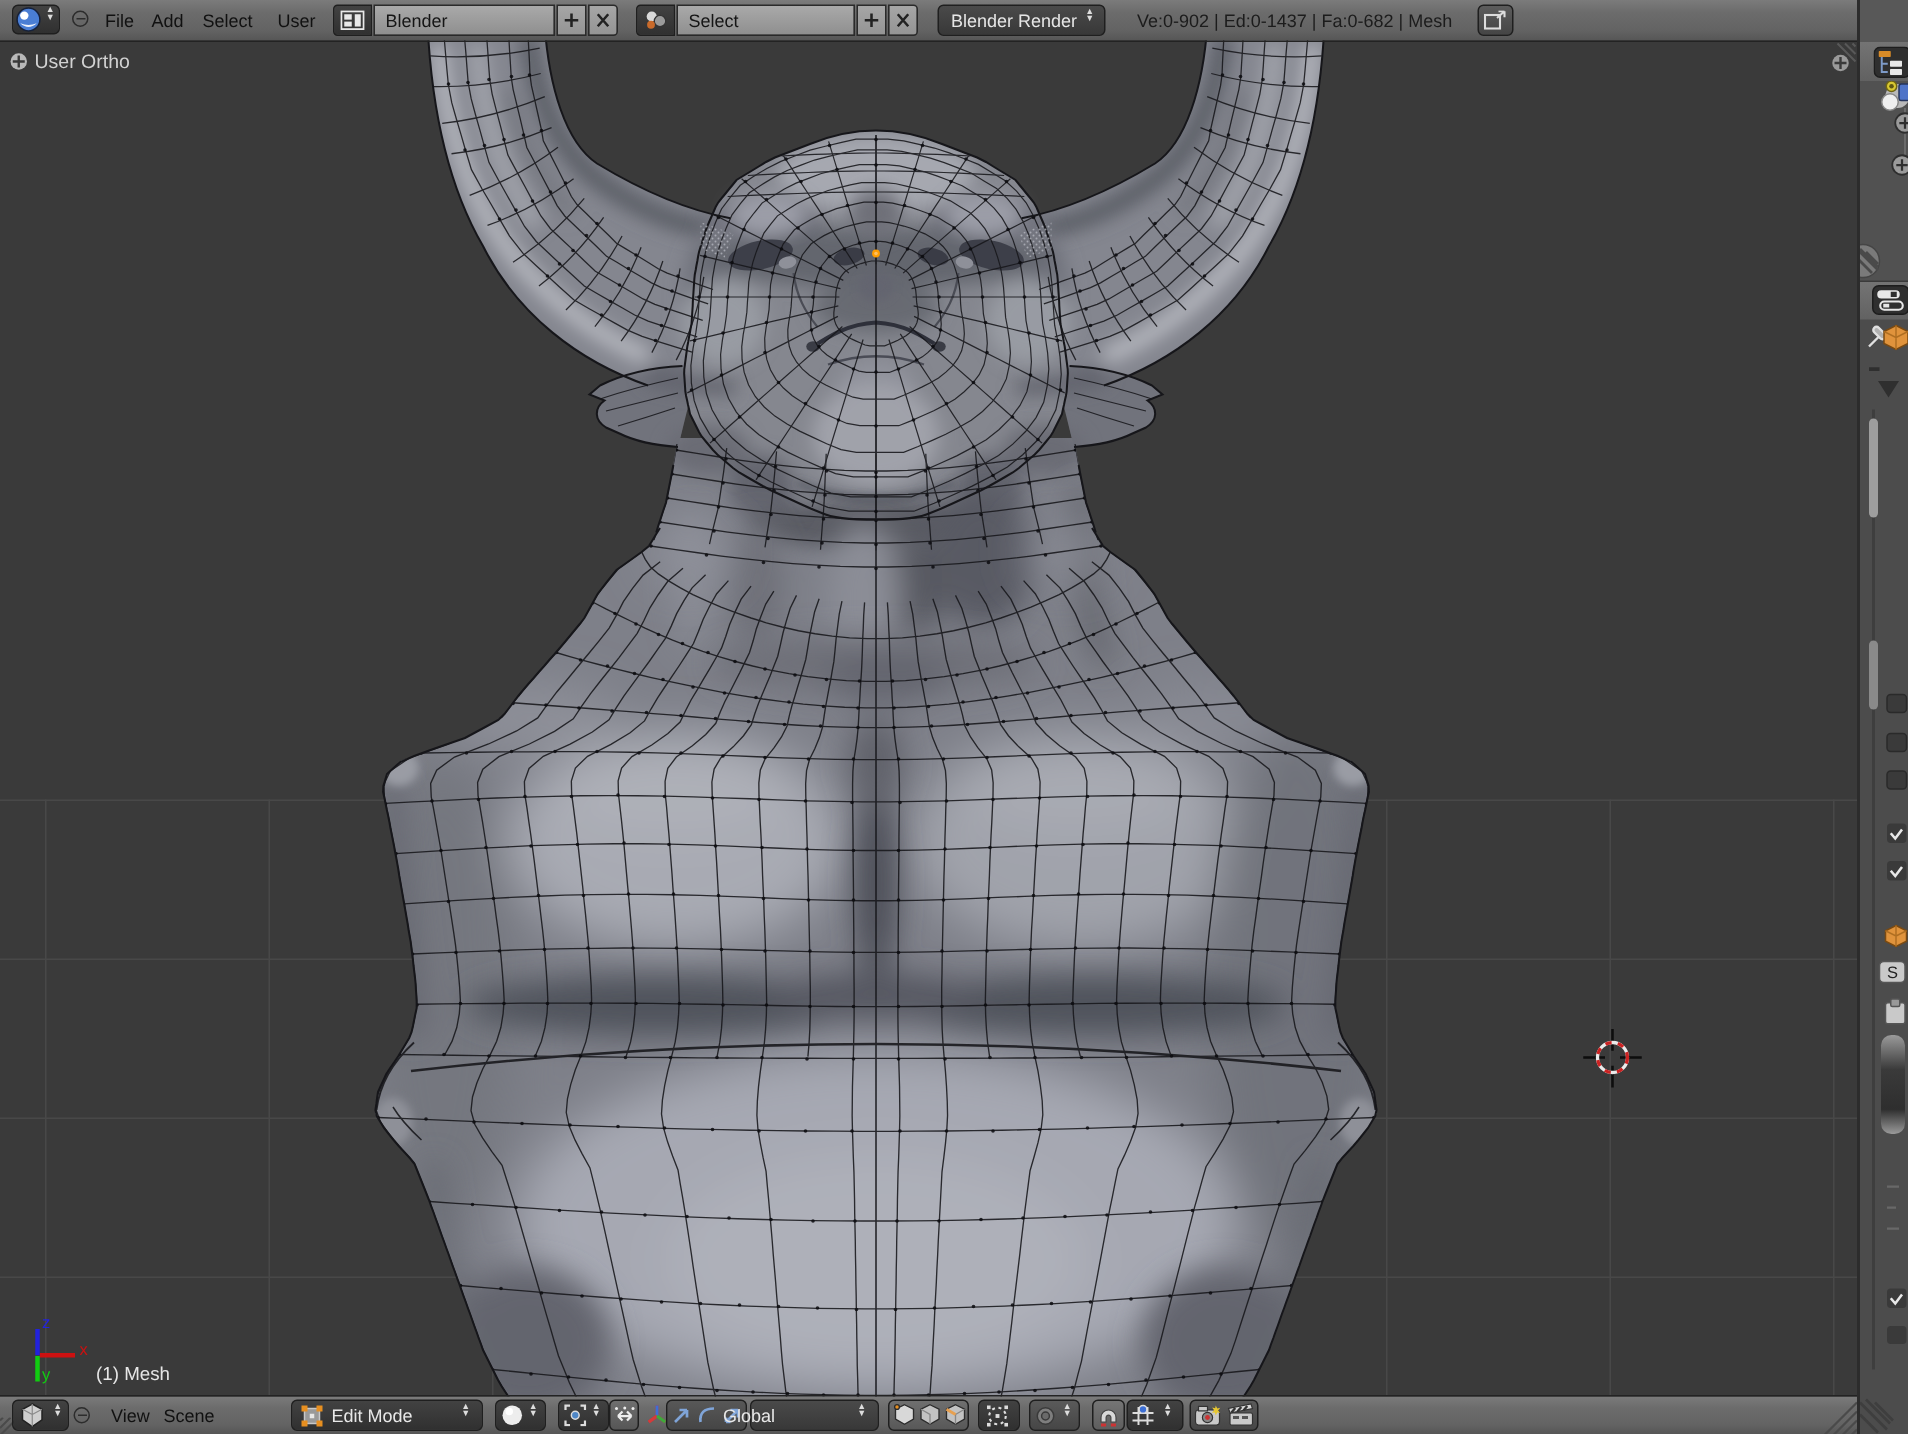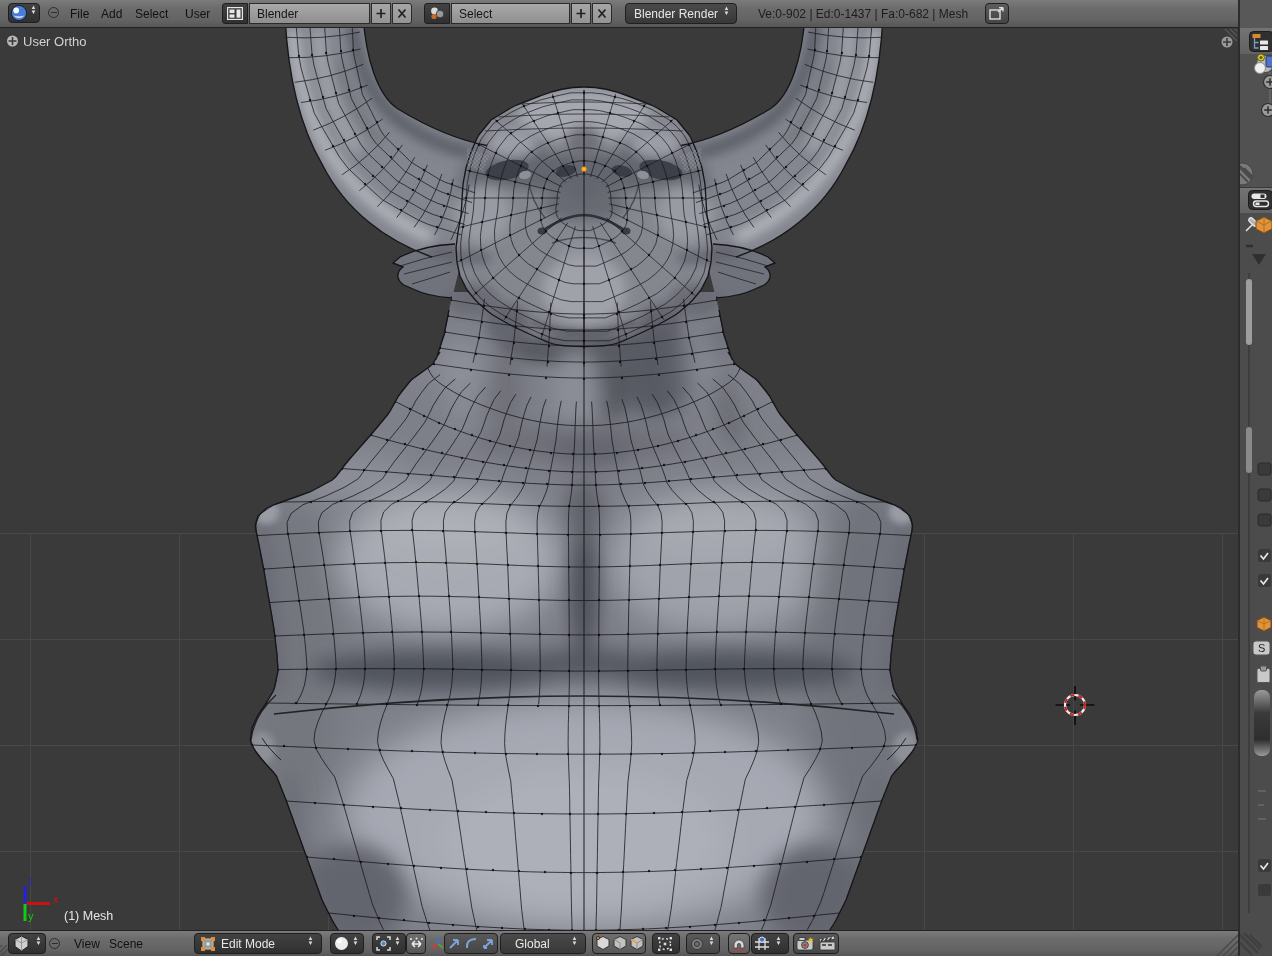--- a/index.html
+++ b/index.html
@@ -983,21 +983,21 @@
 <path d="M8,9 L2.5,13" stroke="#d43b3b" stroke-width="2"></path>
 <path d="M8,9 L13.5,13" stroke="#3cab3c" stroke-width="2"></path>
 </svg>
 <div class="wdark" style="left:444px;top:2px;width:54px;height:21px;background:linear-gradient(#585858,#454545);"></div>
 <svg style="position:absolute;left:447px;top:5px;" width="50" height="15" viewBox="0 0 50 15">
 <path d="M3,12 L11,4 M11,4 h-5 M11,4 v5" stroke="#7fa4d8" stroke-width="1.8" fill="none"></path>
 <path d="M20,12 Q19,3 29,3" stroke="#7fa4d8" stroke-width="1.8" fill="none"></path>
 <path d="M37,12 L45,4 M45,4 h-5 M45,4 v5 M37,12 l3,0 M37,12 l0,-3" stroke="#7fa4d8" stroke-width="1.8" fill="none"></path>
 </svg>
 <div class="wdark" style="left:500px;top:2px;width:86px;height:21px;background:linear-gradient(#4a4a4a,#383838);"></div>
-<span class="btxt" style="left:515px;top:6px;color:#e8e8e8;text-align:center;">Global</span>
+<span class="btxt" style="left:482px;top:6px;color:#e8e8e8;text-align:center;">Global</span>
 <div class="updn" style="left:570px;top:5px;">▲<br>▼</div>
 
 <div class="wdark" style="left:592px;top:2px;width:54px;height:21px;background:linear-gradient(#6f6f6f,#585858);"></div>
 <svg style="position:absolute;left:595px;top:4px;" width="50" height="17" viewBox="0 0 50 17">
 <g stroke="#2c2c2c" stroke-width="0.9">
 <path d="M8,1.5 L14,4.5 V11 L8,14.5 L2,11 V4.5 Z" fill="#d8d8d8"></path>
           <circle cx="3" cy="3" r="1.6" fill="#e78f20"></circle>
 <path d="M25,1.5 L31,4.5 V11 L25,14.5 L19,11 V4.5 Z" fill="#c2c2c2"></path>
           <path d="M19,4.5 L25,8 V14.5" stroke="#888" fill="none"></path>
 <path d="M42,1.5 L48,4.5 V11 L42,14.5 L36,11 V4.5 Z" fill="#c2c2c2"></path>

